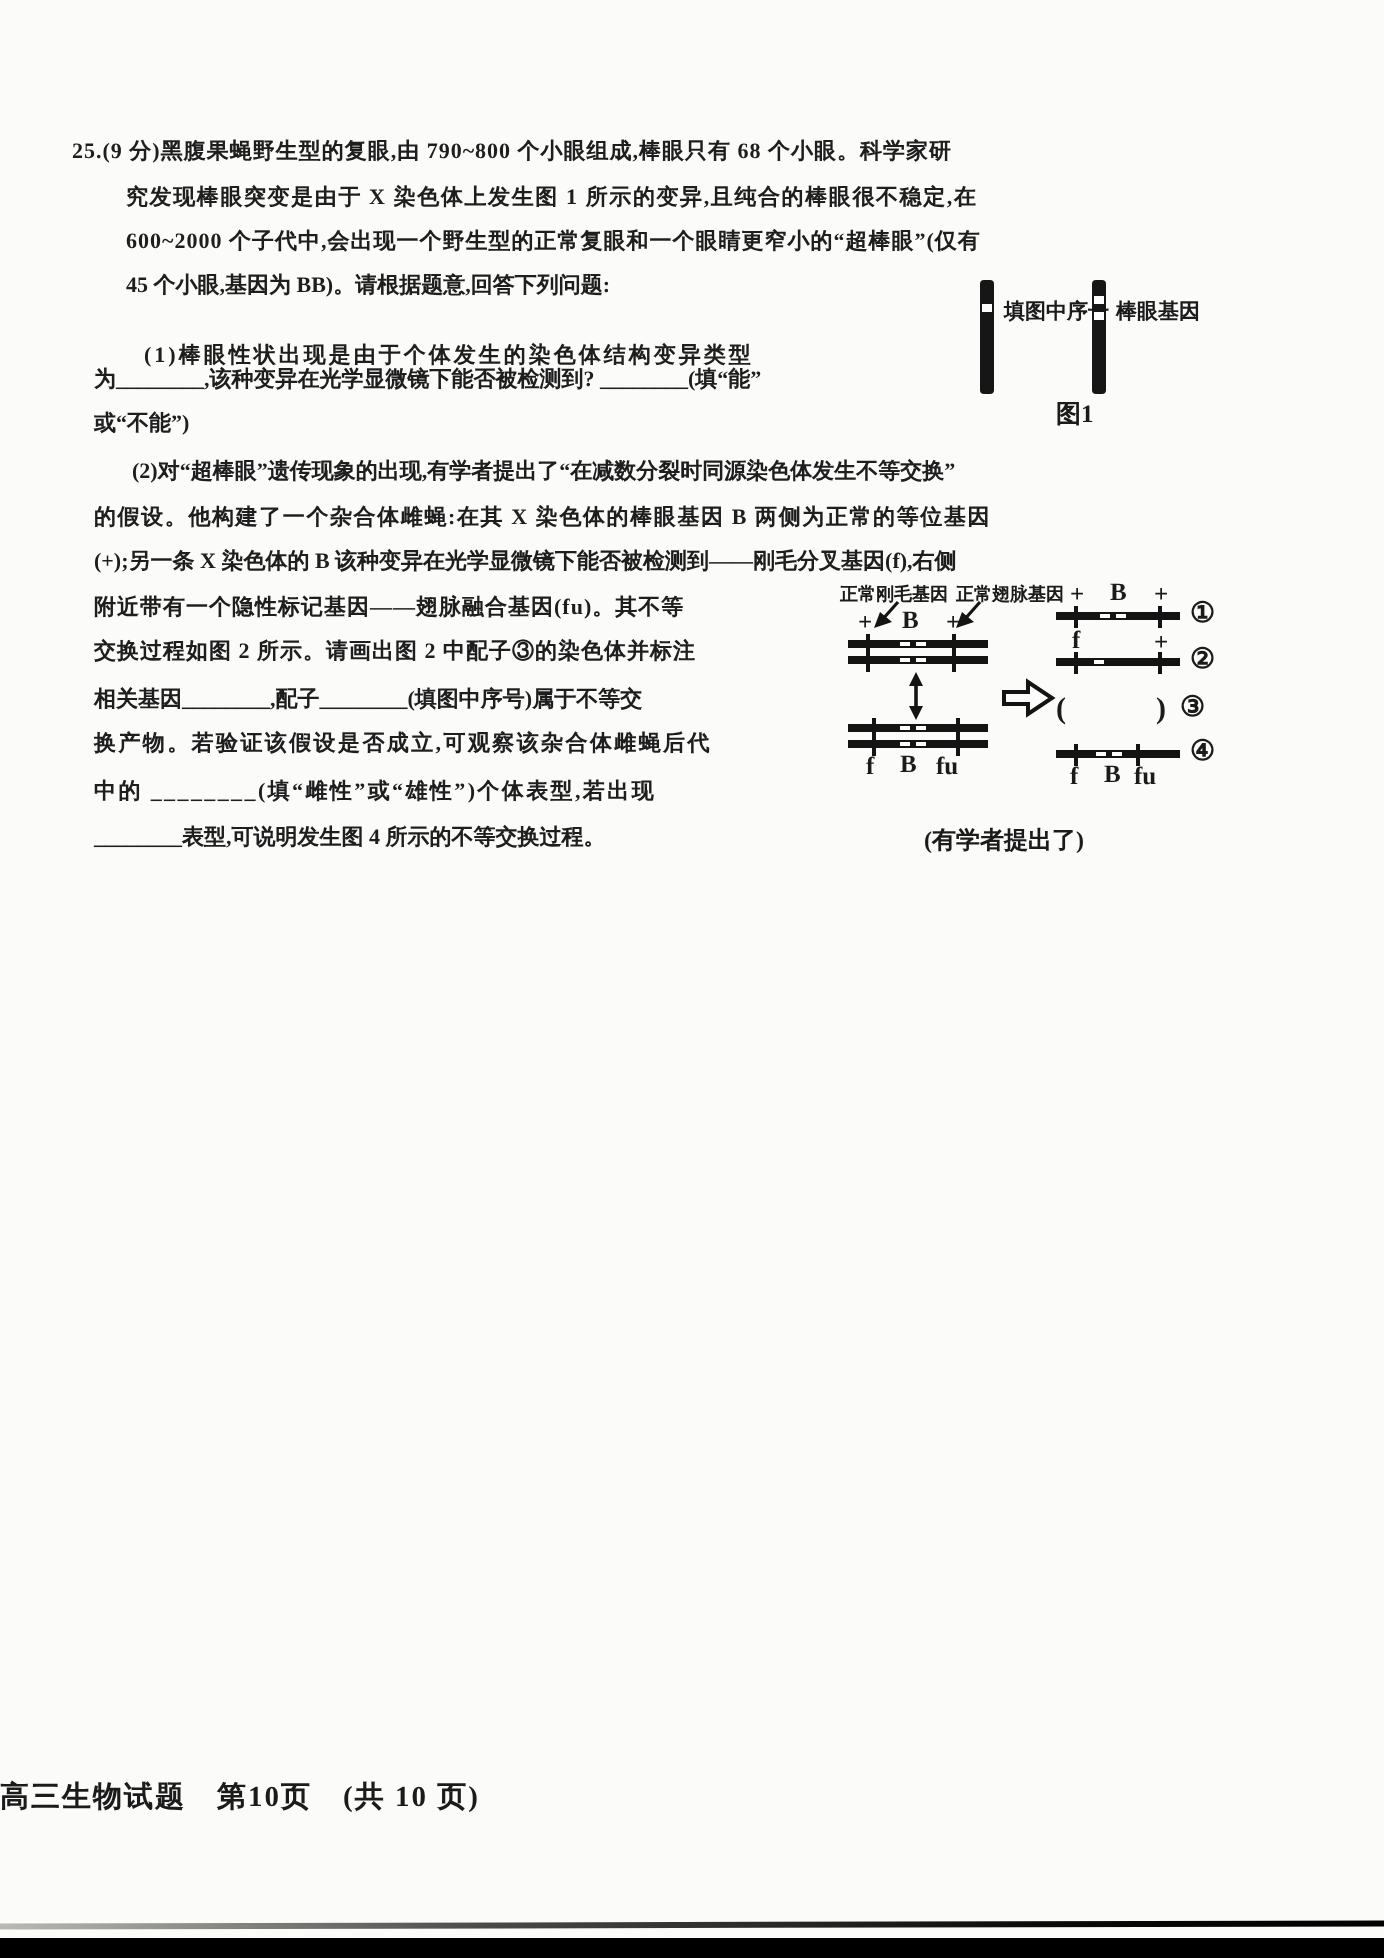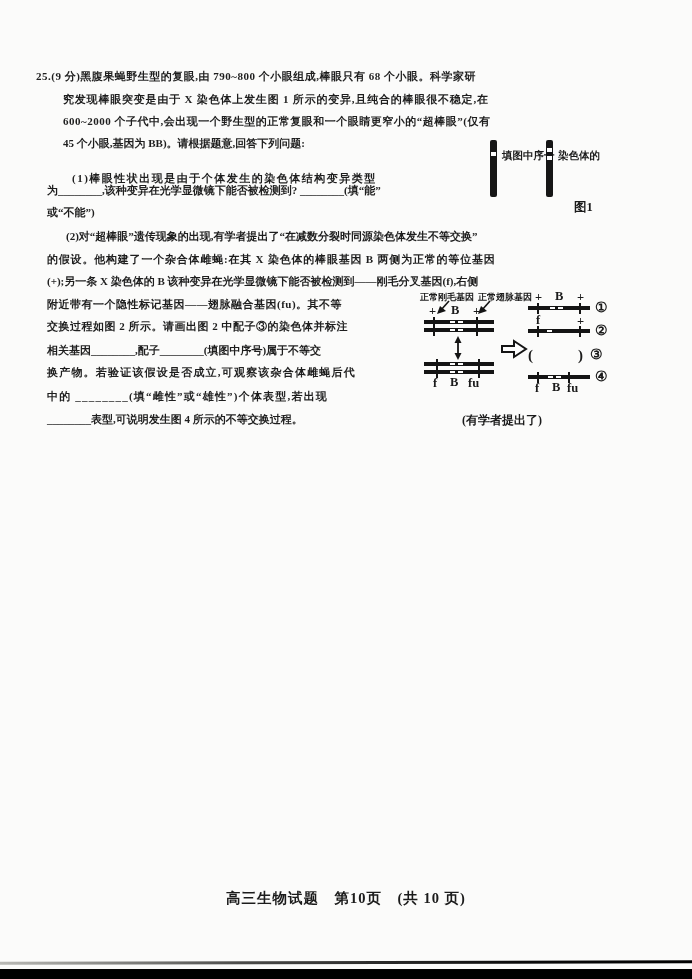--- a/index.html
+++ b/index.html
@@ -16,33 +16,33 @@
   }
   .ls05{letter-spacing:.5px}
   .ls08{letter-spacing:.8px}
   .ls12{letter-spacing:1.2px}
   .ls15{letter-spacing:1.5px}
   
   .fig1{position:absolute;left:484px;top:138px;width:170px;height:82px;}
   .vbar{position:absolute;width:7px;height:57px;background:#161616;border-radius:2px;}
   .vband{position:absolute;left:1px;width:5px;height:4px;background:#fdfdfd;}
   .fig1-label{position:absolute;font-size:10.5px;font-weight:700;white-space:nowrap;}
-  .fig-caption{position:absolute;font-size:12.5px;font-weight:700;white-space:nowrap;margin-left:46px;}
+  .fig-caption{position:absolute;font-size:12.5px;font-weight:700;white-space:nowrap;}
   
   .fig2{position:absolute;left:418px;top:290px;width:266px;height:148px;}
   .ann{position:absolute;font-size:9px;font-weight:700;white-space:nowrap;}
   .gene{position:absolute;font-size:12.5px;font-weight:700;line-height:12px;white-space:nowrap;}
   .hbar{position:absolute;height:4px;background:#141414;}
   .tick{position:absolute;width:2px;height:11px;top:-3.5px;background:#141414;}
   .wd{position:absolute;top:1px;height:2px;width:5px;background:#fcfcfc;}
   .gnum{position:absolute;font-size:14px;font-weight:600;line-height:14px;}
   .paren{position:absolute;font-size:15px;font-weight:600;line-height:16px;}
   .cap1{position:absolute;font-size:12px;font-weight:700;white-space:nowrap;}
   
-  .footer{position:absolute;left:0;top:889px;width:692px;text-align:center;
+  .footer{position:absolute;left:0;top:889px;width:692px;text-align:left;
     font-size:14.5px;font-weight:600;letter-spacing:1px;}
   .scan-line{position:absolute;left:0;top:961px;width:692px;height:3px;
     background:linear-gradient(to right,#b9b9b5,#4a4a48 35%,#0a0a0a 75%,#000);
     transform:rotate(-.12deg);}
   .scan-black{position:absolute;left:0;top:969px;width:692px;height:10px;background:#000;}
 </style>
 </head>
 <body>
 
 <div>
@@ -69,21 +69,21 @@
 
   <div class="fig1">
     <div class="vbar" style="left:6px;top:2px">
       <div class="vband" style="top:12px"></div>
     </div>
     <div class="fig1-label" style="left:18px;top:11px">填图中序号</div>
     <div class="vbar" style="left:62px;top:2px">
       <div class="vband" style="top:8px"></div>
       <div class="vband" style="top:16px"></div>
     </div>
-    <div class="fig1-label" style="left:74px;top:11px">染色体的</div>
+    <div class="fig1-label" style="left:74px;top:11px">棒眼基因</div>
     <div class="fig-caption" style="left:44px;top:61px">图1</div>
   </div>
 
   <div class="fig2">
 
     <div class="ann" style="left:2px;top:1px">正常刚毛基因</div>
     <div class="ann" style="left:60px;top:1px">正常翅脉基因</div>
     <svg style="position:absolute;left:8px;top:10px" width="72" height="15">
       <line x1="23" y1="1" x2="15" y2="10" stroke="#141414" stroke-width="1.6"></line>
       <polygon points="11,14 14,6 20,11" fill="#141414"></polygon>

